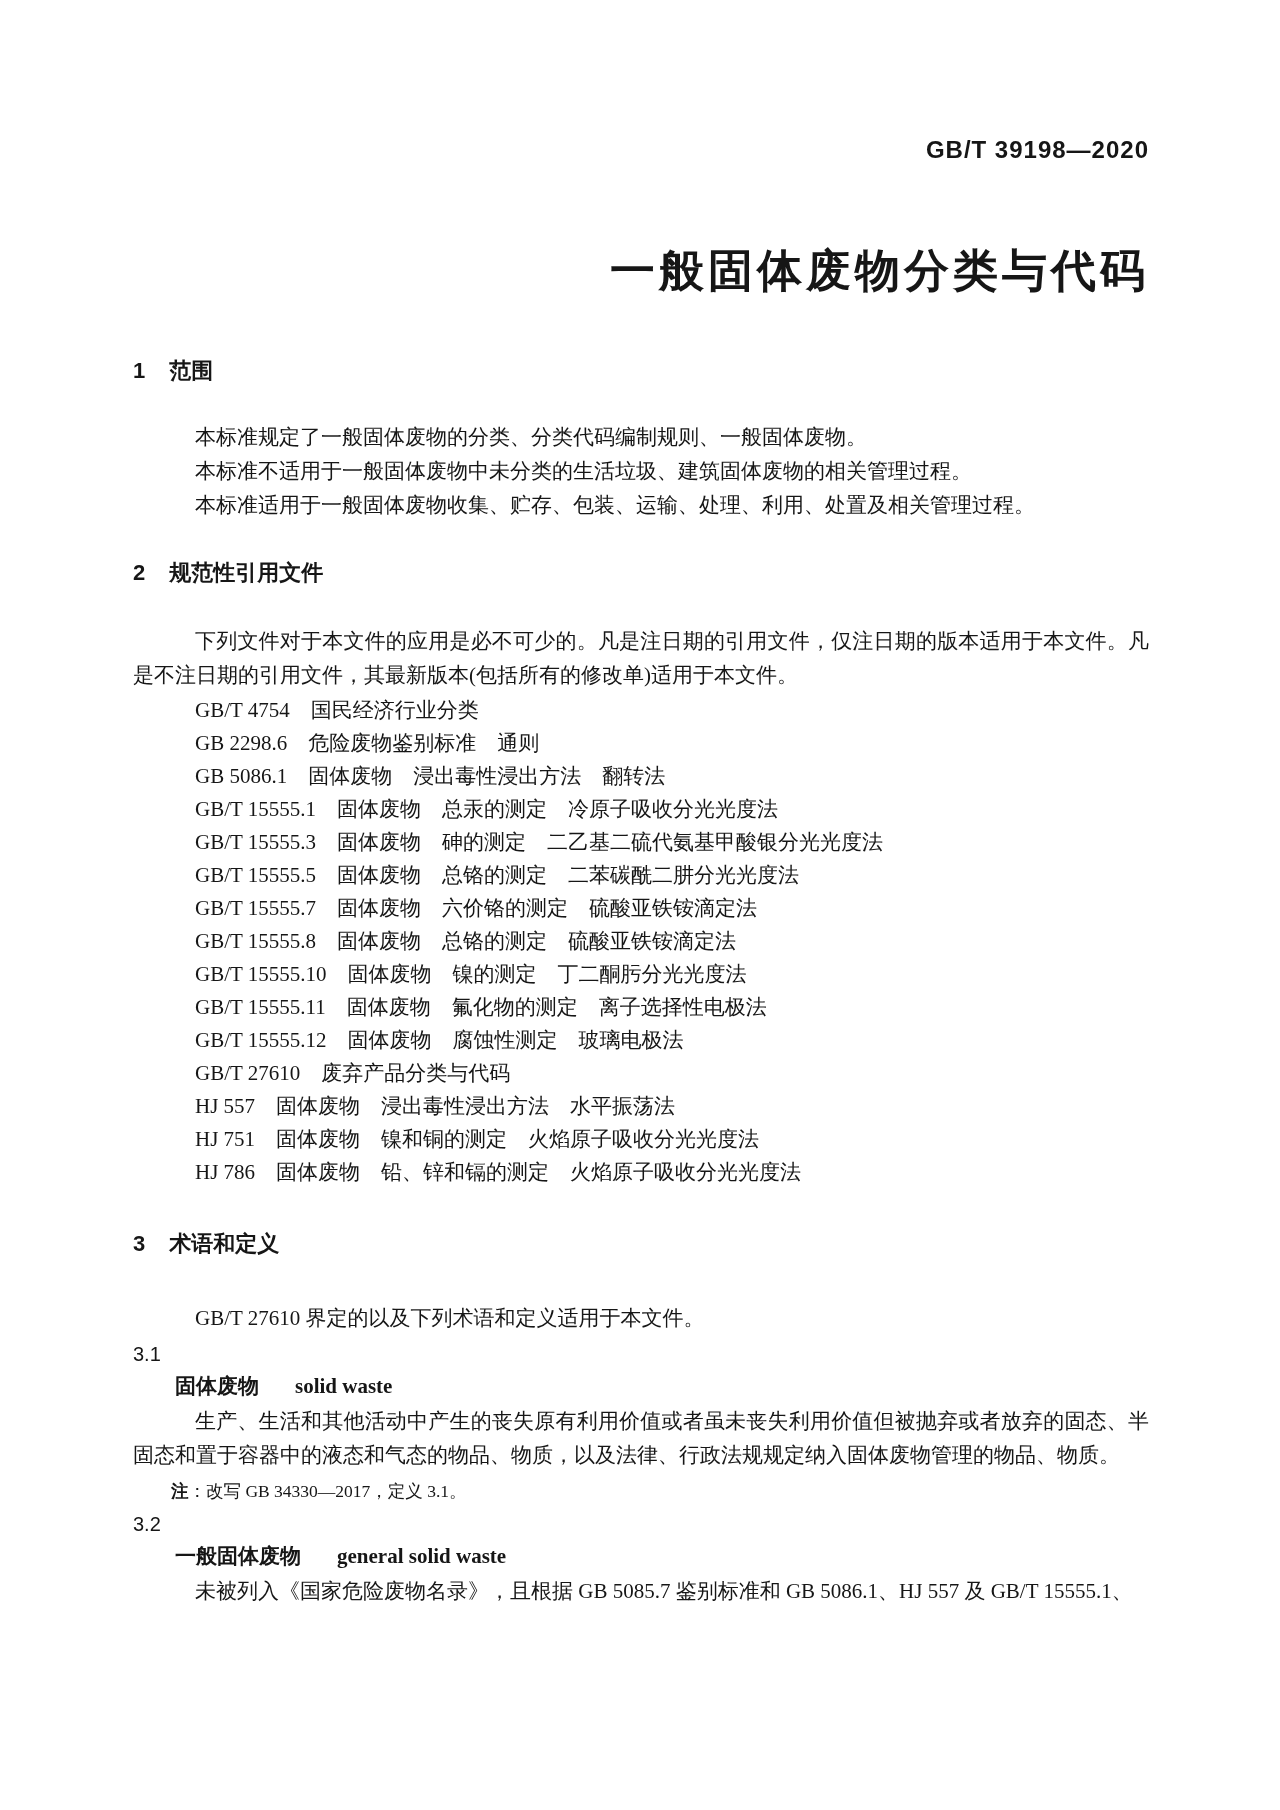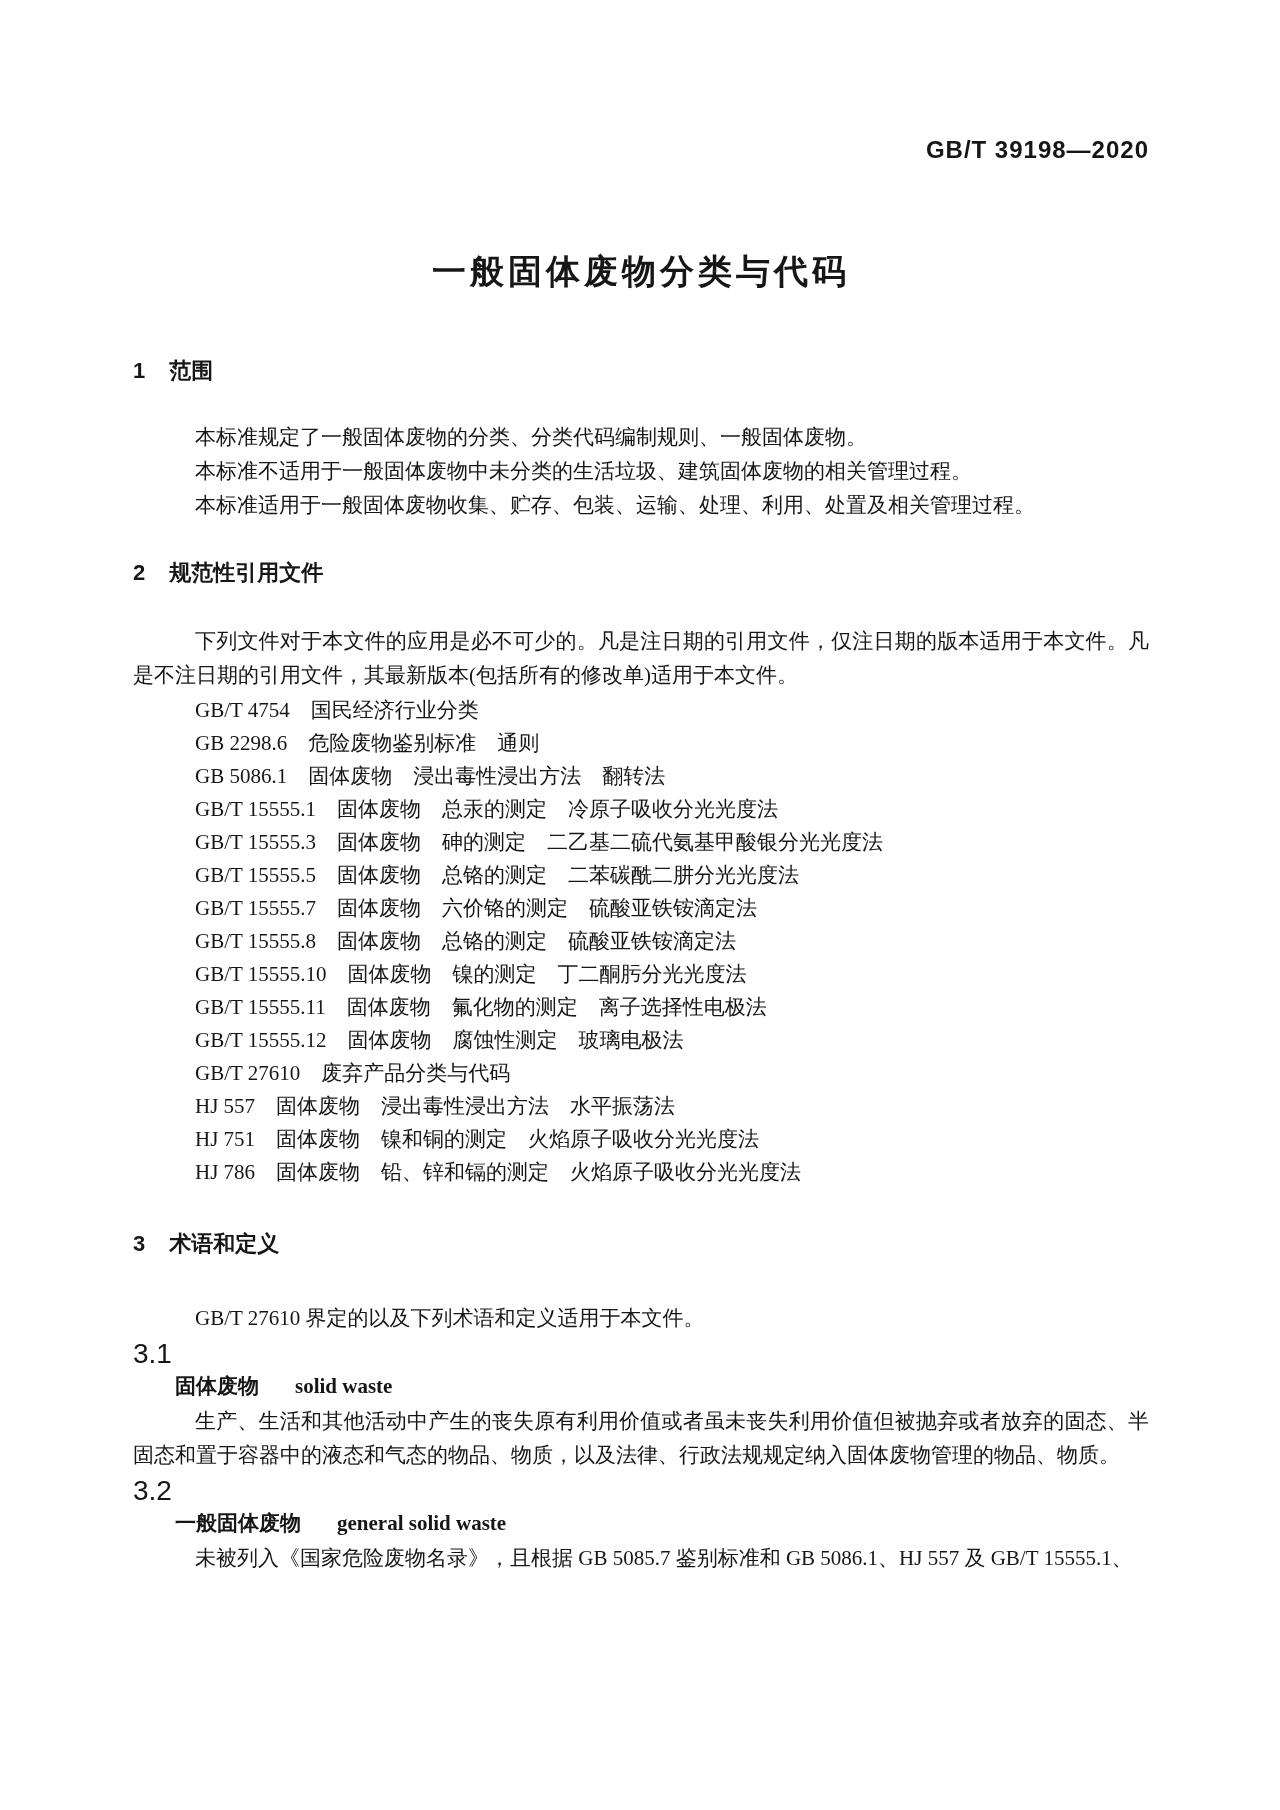--- a/index.html
+++ b/index.html
@@ -22,24 +22,24 @@
     text-align: right;
     font-family: "Liberation Sans", "DejaVu Sans", sans-serif;
     font-weight: bold;
     font-size: 24px;
     letter-spacing: 1px;
     line-height: 28px;
   }
   
   .doc-title {
     margin-top: 88px;
-    text-align: center;
+    text-align: right;
     font-family: "Liberation Sans", "DejaVu Sans", sans-serif;
     font-weight: bold;
-    font-size: 34px;
+    font-size: 45px;
     letter-spacing: 4px;
     line-height: 38px;
   }
   
   .sec-heading {
     font-family: "Liberation Sans", "DejaVu Sans", sans-serif;
     font-weight: bold;
     font-size: 22px;
     line-height: 26px;
   }
@@ -63,21 +63,21 @@
     font-size: 21px;
     line-height: 33px;
     padding-left: 62px;
     white-space: nowrap;
   }
   
   .terms-intro { margin-top: 44px; }
   .clause-num {
     margin-top: 4px;
     font-family: "Liberation Sans", "DejaVu Sans", sans-serif;
-    font-size: 28px;
+    font-size: 20px;
     line-height: 30px;
   }
   .term-line {
     padding-left: 42px;
     font-size: 21px;
     line-height: 33px;
     font-weight: bold;
     font-family: "Liberation Sans", "DejaVu Sans", sans-serif;
   }
   .term-line .term-en {
@@ -144,20 +144,23 @@
     <div class="sec-heading h-terms">
       <span class="sec-num">3</span><span>术语和定义</span>
     </div>
     <div class="para terms-intro">GB/T 27610 界定的以及下列术语和定义适用于本文件。</div>
 
     <div class="clause-num">3.1</div>
     <div class="term-line">
       <span class="term-zh">固体废物</span><span class="term-en">solid waste</span>
     </div>
     <div class="def-para">生产、生活和其他活动中产生的丧失原有利用价值或者虽未丧失利用价值但被抛弃或者放弃的固态、半固态和置于容器中的液态和气态的物品、物质，以及法律、行政法规规定纳入固体废物管理的物品、物质。</div>
+    <div class="note-line">
+      <span class="note-label">注</span><span>：改写 GB 34330—2017，定义 3.1。</span>
+    </div>
 
     <div class="clause-num">3.2</div>
     <div class="term-line">
       <span class="term-zh">一般固体废物</span><span class="term-en">general solid waste</span>
     </div>
     <div class="def-para def-single">未被列入《国家危险废物名录》，且根据 GB 5085.7 鉴别标准和 GB 5086.1、HJ 557 及 GB/T 15555.1、</div>
 
   </div>
 </div>
 

